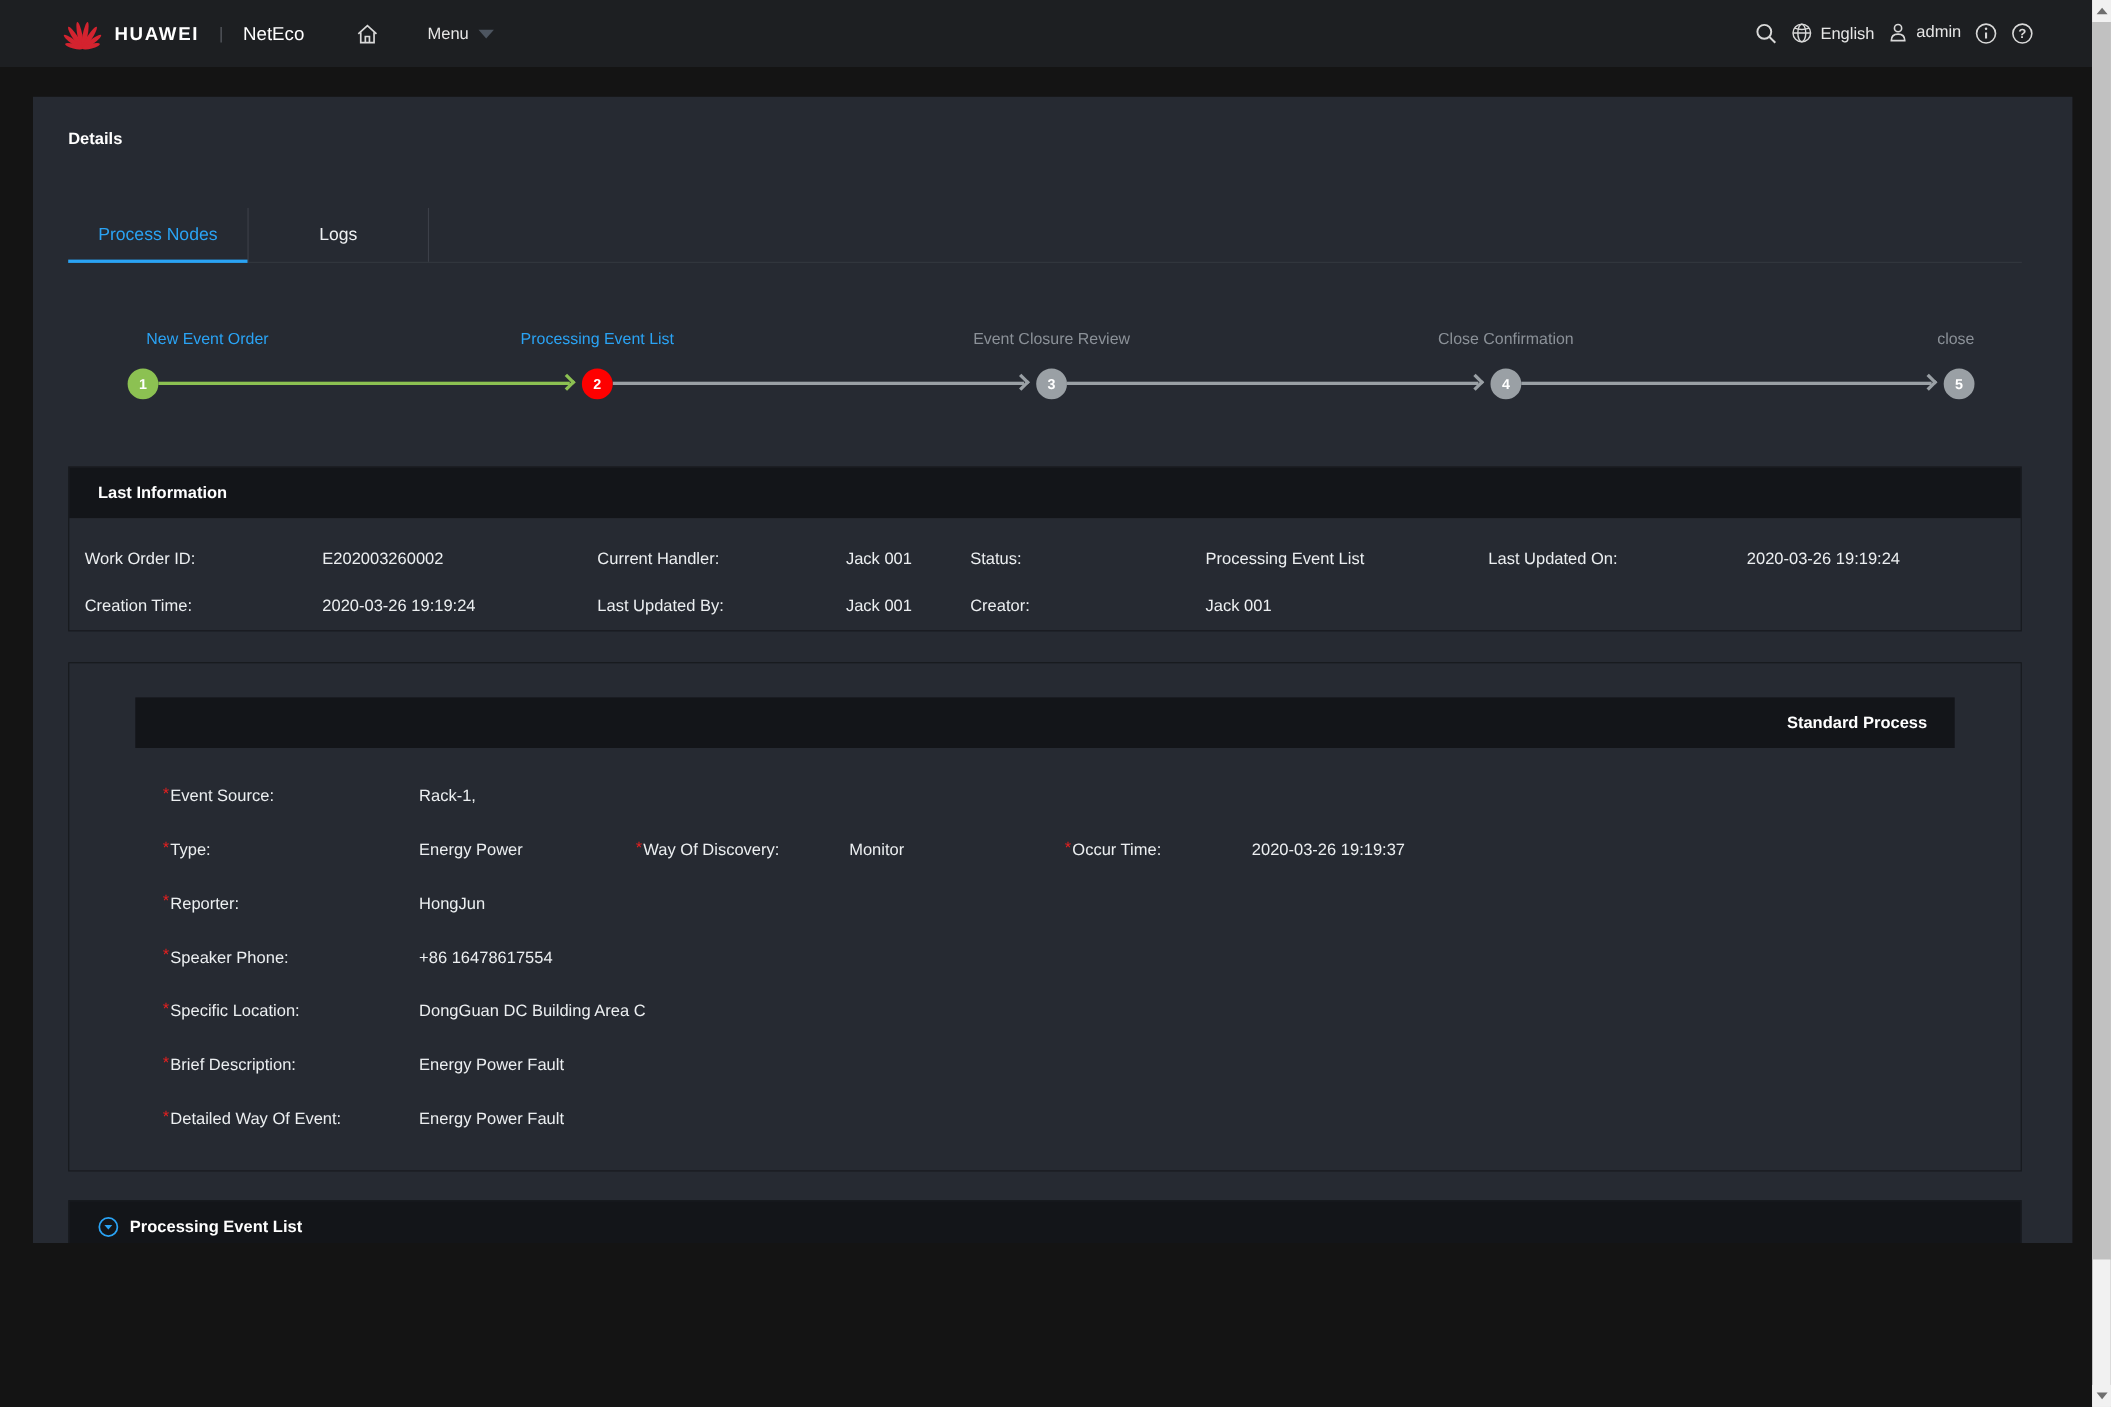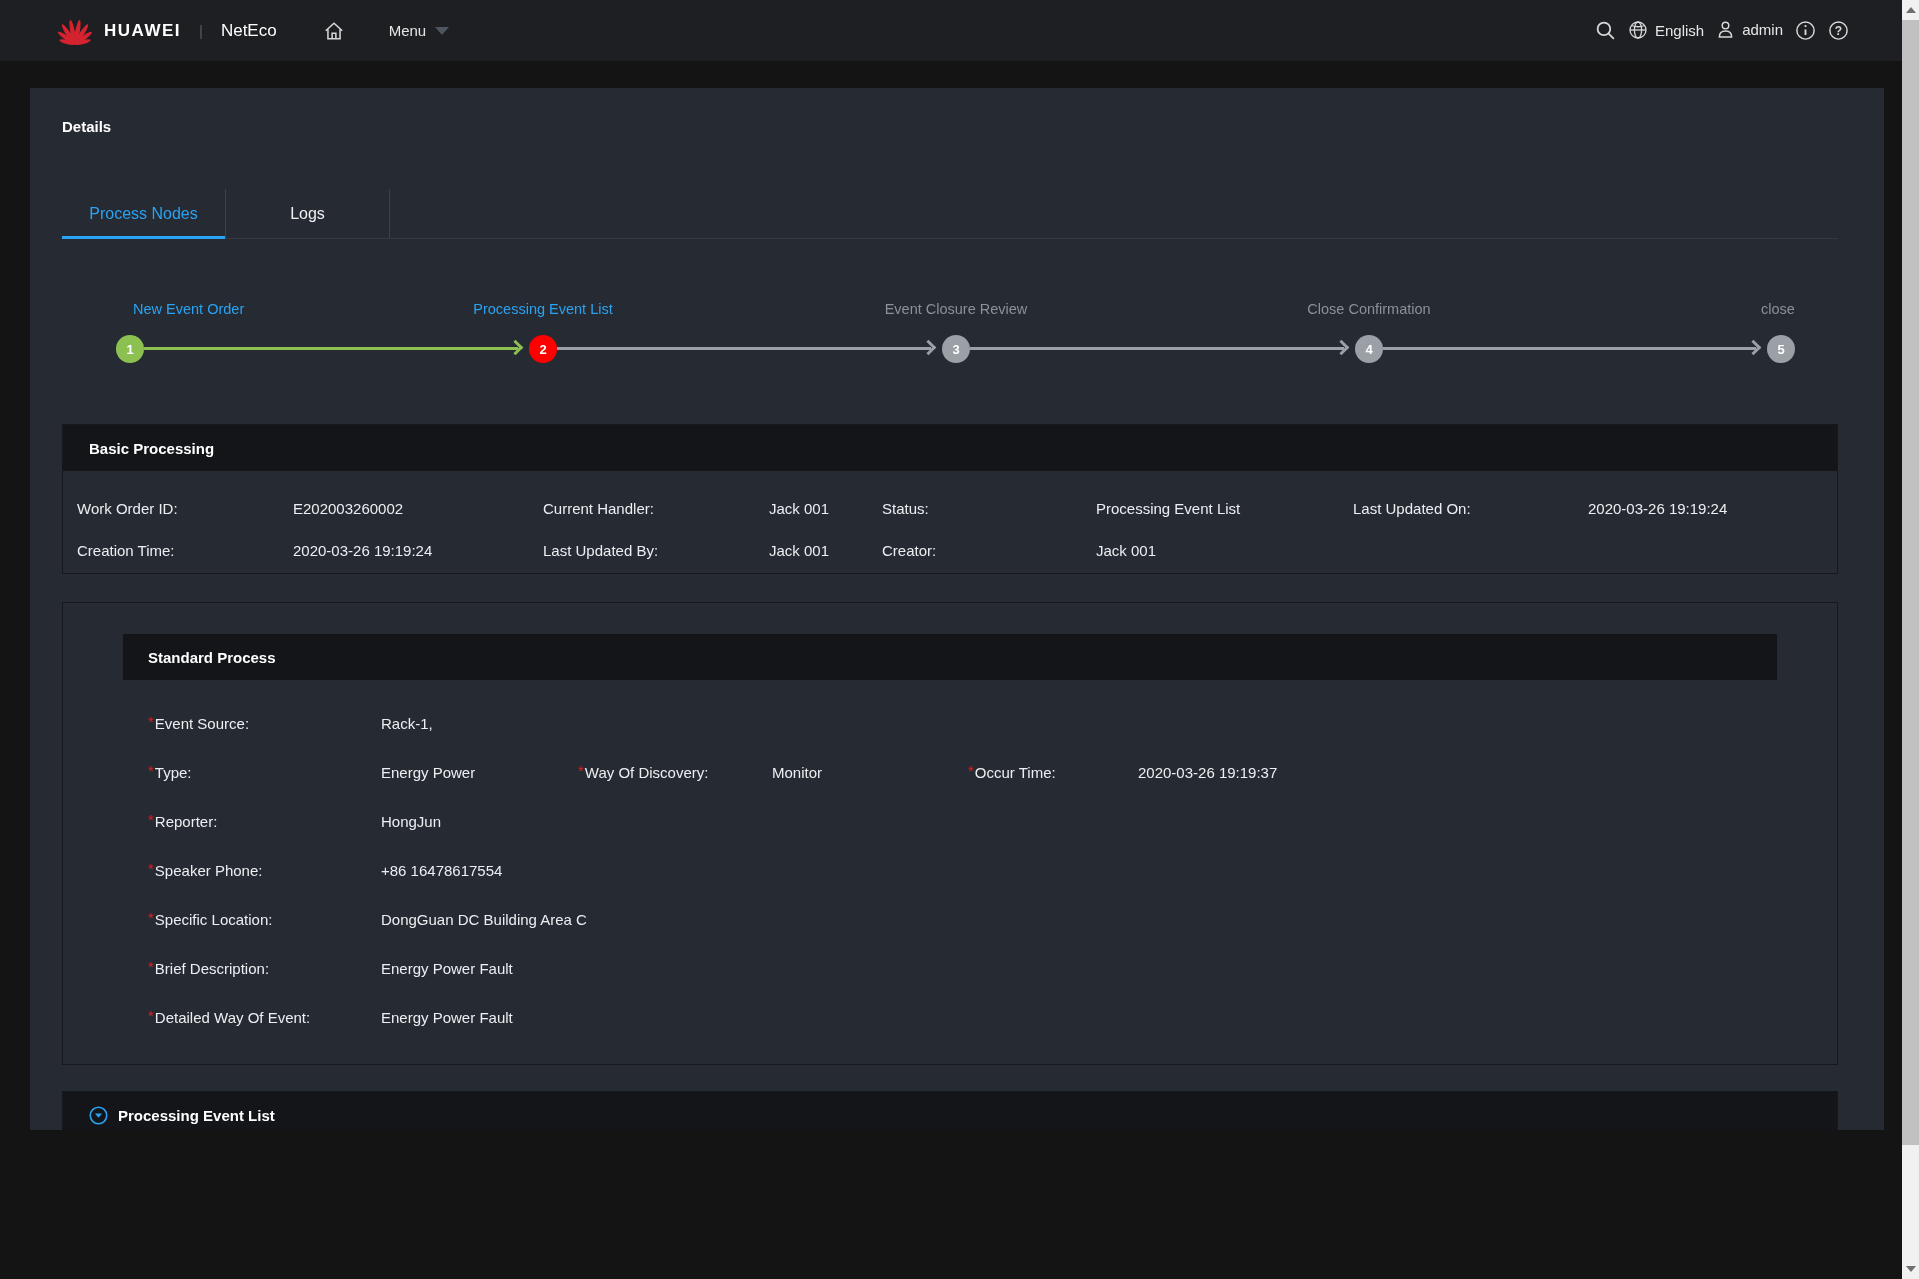--- a/index.html
+++ b/index.html
@@ -84,21 +84,21 @@
   .section-title{color:#fff;font-weight:bold;font-size:15px;}
   .collapse-icon{margin-right:10px;display:flex;cursor:pointer;}
   .header-spacer{flex:1;}
   .cancel-btn{display:flex;align-items:center;gap:7px;color:var(--accent);font-weight:bold;font-size:15px;cursor:pointer;}
   
   .bi-body{padding:16px 0 2px 14px;}
   .bi-row{display:grid;grid-template-columns:216px 250px 226px 113px 214px 257px 235px auto;height:42px;align-items:center;font-size:15px;color:#eceff1;}
   
   .sec-neo{margin-top:28px;}
   .neo-body{padding:31px 0 22px 0;}
-  .sp-bar{margin:0 60px;height:46px;background:var(--bar);display:flex;align-items:center;padding:0 25px;}
+  .sp-bar{margin:0 60px;height:46px;background:var(--bar);display:flex;align-items:center;padding:0 25px;justify-content:flex-end;}
   .sp-title{color:#fff;font-weight:bold;font-size:15px;}
   .fields{margin:19px 60px 0 60px;padding-left:25px;}
   .field-row{display:flex;height:49px;align-items:center;font-size:15px;color:#eceff1;}
   .req{color:var(--required);position:relative;top:-2px;margin-right:1px;}
   .w233{width:233px;}
   .w197{width:197px;}
   .w194{width:194px;}
   .w196{width:196px;}
   .w170{width:170px;}
   .sec-pel{margin-top:26px;}
@@ -205,21 +205,21 @@
 
     <div class="step-circle done" style="left:68px;">1</div>
     <div class="step-circle current" style="left:481px;">2</div>
     <div class="step-circle pending" style="left:894px;">3</div>
     <div class="step-circle pending" style="left:1307px;">4</div>
     <div class="step-circle pending" style="left:1719px;">5</div>
   </div>
 
   <div class="section">
     <div class="section-header">
-      <span class="section-title">Basic Processing</span>
+      <span class="section-title">Last Information</span>
     </div>
     <div class="bi-body">
       <div class="bi-row">
         <span>Work Order ID:</span>
         <span>E202003260002</span>
         <span>Current Handler:</span>
         <span>Jack 001</span>
         <span>Status:</span>
         <span>Processing Event List</span>
         <span>Last Updated On:</span>

